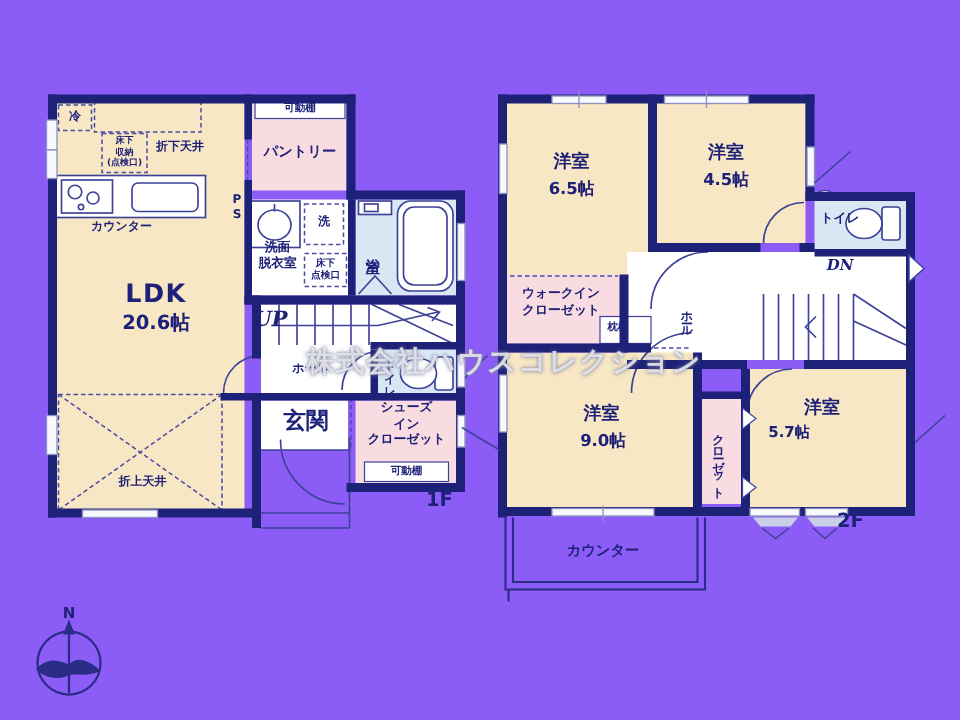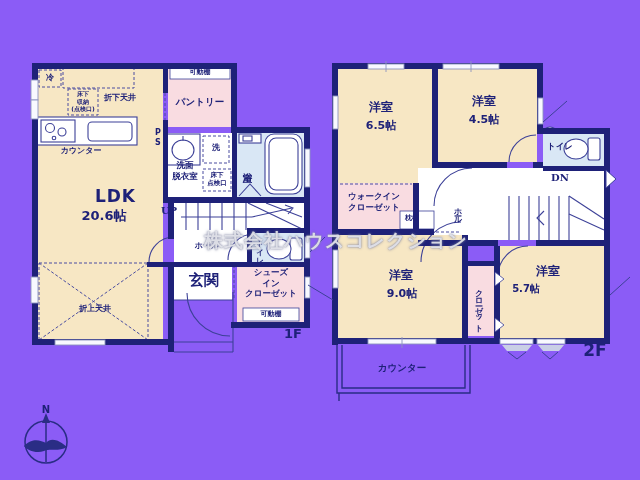--- a/index.html
+++ b/index.html
@@ -2,22 +2,22 @@
 <html><head>
 <meta charset="utf-8">
 <style>
   html,body{margin:0;padding:0;background:#fff;}
   #stage{position:relative;width:640px;height:480px;background:#8b5cf6;overflow:hidden;
          font-family:"DejaVu Sans",sans-serif;}
   #plan-svg{position:absolute;left:0;top:0;}
   .lbl{position:absolute;color:#1e2178;font-weight:600;text-align:center;
        white-space:pre-line;line-height:1.25;z-index:20;}
   .v{writing-mode:vertical-rl;text-orientation:upright;line-height:1;}
-  .it{font-family:"DejaVu Serif",serif;font-weight:700;}
-  .big{letter-spacing:1px;text-align:right;}
+  .it{font-family:"DejaVu Serif",serif;font-style:italic;font-weight:700;}
+  .big{letter-spacing:1px;}
   #watermark{position:absolute;left:204px;top:228px;width:232px;z-index:50;
        font-size:19px;letter-spacing:1px;font-weight:700;color:rgba(255,255,255,0.72);
        text-shadow:0 0 3px rgba(125,130,160,0.95),0 0 1px rgba(125,130,160,0.9);
        white-space:nowrap;text-align:right;}
 </style>
 </head>
 <body>
 
 <div id="stage">
 
@@ -236,46 +236,46 @@
 <div class="lbl" style="left:153px;top:128px;width:10px;font-size:8px">P
 S</div>
 <div class="lbl" style="left:207px;top:143px;width:18px;font-size:8px">洗</div>
 <div class="lbl" style="left:168px;top:160px;width:34px;font-size:8.5px">洗面
 脱衣室</div>
 <div class="lbl" style="left:204px;top:171px;width:26px;font-size:6.5px">床下
 点検口</div>
 <div class="lbl v" style="left:243px;top:146px;height:38px;font-size:9.5px">浴室</div>
 <div class="lbl big" style="left:72px;top:186px;width:64px;font-size:17px">LDK</div>
 <div class="lbl" style="left:72px;top:208px;width:64px;font-size:13px">20.6帖</div>
-<div class="lbl it" style="left:158px;top:205px;width:22px;font-size:10px">UP</div>
+<div class="lbl it" style="left:169px;top:205px;width:22px;font-size:14px">UP</div>
 <div class="lbl" style="left:192px;top:241px;width:30px;font-size:8px">ホール</div>
 <div class="lbl v" style="left:256px;top:234px;height:28px;font-size:7.5px">トイレ</div>
 <div class="lbl" style="left:186px;top:271px;width:36px;font-size:15px">玄関</div>
 <div class="lbl" style="left:240px;top:267px;width:62px;font-size:8.5px">シューズ
 イン
 クローゼット</div>
 <div class="lbl" style="left:248px;top:310px;width:46px;font-size:7px">可動棚</div>
-<div class="lbl" style="left:72px;top:304px;width:46px;font-size:8px">折上天井</div>
+<div class="lbl" style="left:72px;top:316px;width:46px;font-size:8px">折上天井</div>
 <div class="lbl" style="left:278px;top:326px;width:30px;font-size:13px">1F</div>
 
 <div class="lbl" style="left:355px;top:100px;width:52px;font-size:12px">洋室</div>
 <div class="lbl" style="left:355px;top:119px;width:52px;font-size:11px">6.5帖</div>
 <div class="lbl" style="left:458px;top:94px;width:52px;font-size:12px">洋室</div>
 <div class="lbl" style="left:458px;top:113px;width:52px;font-size:11px">4.5帖</div>
 <div class="lbl" style="left:545px;top:141px;width:30px;font-size:8.5px">トイレ</div>
 <div class="lbl it" style="left:546px;top:172px;width:28px;font-size:10px">DN</div>
 <div class="lbl v" style="left:453px;top:190px;height:42px;font-size:8px">ホール</div>
 <div class="lbl" style="left:336px;top:191px;width:76px;font-size:8.5px">ウォークイン
 クローゼット</div>
 <div class="lbl" style="left:402px;top:214px;width:20px;font-size:7px">枕棚</div>
 <div class="lbl" style="left:375px;top:268px;width:52px;font-size:12px">洋室</div>
 <div class="lbl" style="left:376px;top:287px;width:52px;font-size:11px">9.0帖</div>
 <div class="lbl v" style="left:474px;top:278px;height:56px;font-size:8px">クローゼット</div>
 <div class="lbl" style="left:522px;top:264px;width:52px;font-size:12px">洋室</div>
 <div class="lbl" style="left:500px;top:283px;width:52px;font-size:10px">5.7帖</div>
 <div class="lbl" style="left:370px;top:362px;width:64px;font-size:9.5px">カウンター</div>
-<div class="lbl" style="left:580px;top:340px;width:30px;font-size:17px">2F</div>
+<div class="lbl" style="left:552px;top:340px;width:30px;font-size:13px">2F</div>
 
 <div class="lbl" style="left:39px;top:404px;width:14px;font-size:10px">N</div>
 
 <div id="watermark">株式会社ハウスコレクション</div>
 
 </div>
 
 </body></html>

